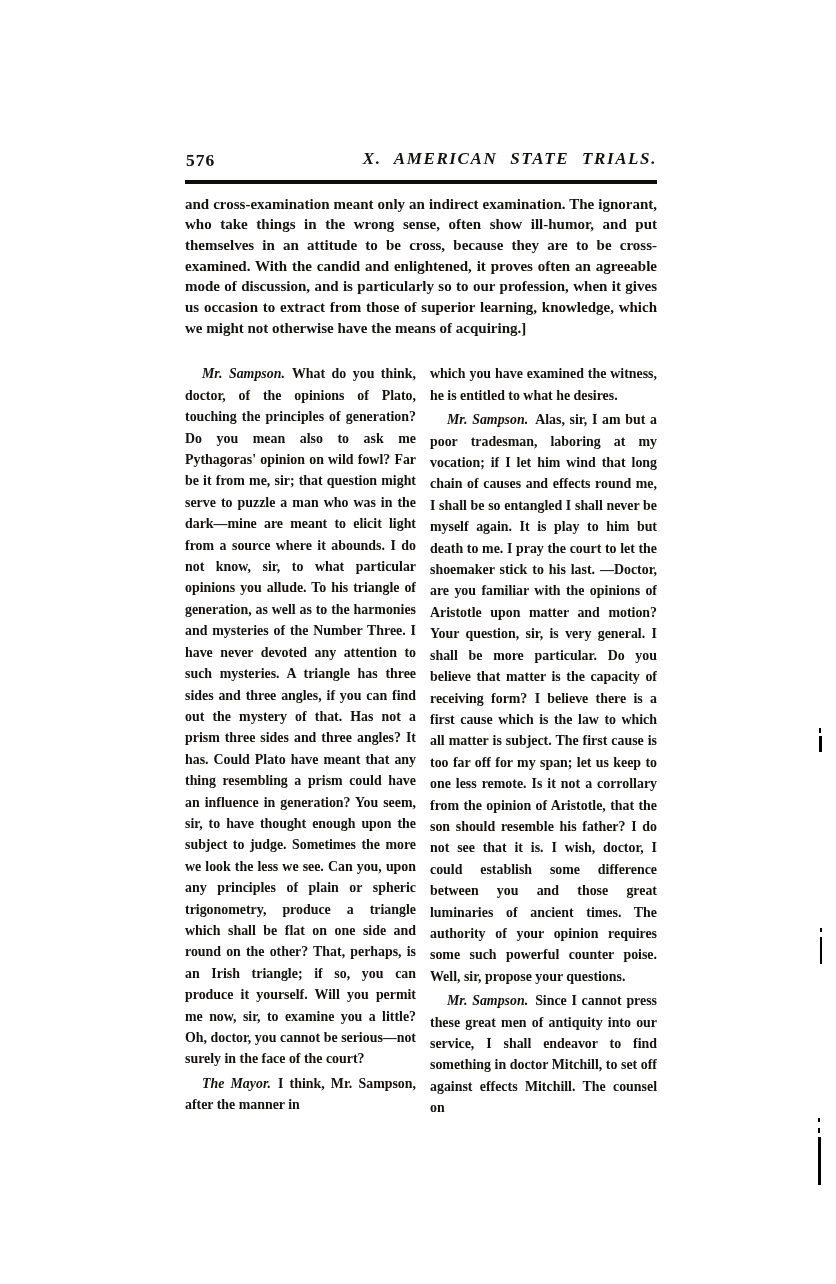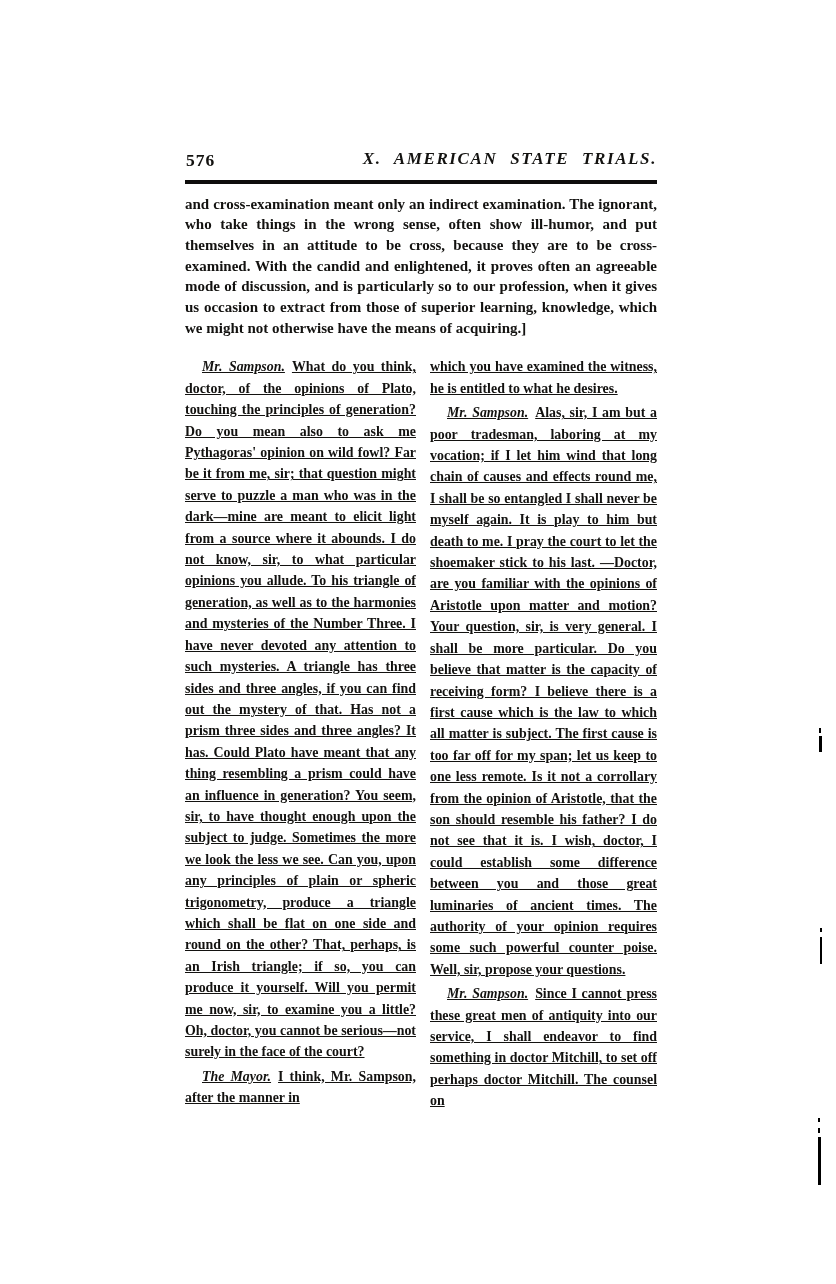--- a/index.html
+++ b/index.html
@@ -52,22 +52,21 @@
   .intro {
     margin: 10px 0 0 0;
     font-size: 15px;
     line-height: 20.7px;
     font-weight: bold;
     text-align: justify;
   }
   .cols {
     display: flex;
     justify-content: space-between;
-    margin-top: 18px;
-    text-decoration: underline;
+    margin-top: 25px;
   }
   .col {
     font-size: 13.9px;
     line-height: 21.4px;
     font-weight: bold;
     text-align: justify;
   }
   .col-left { width: 231px; }
   .col-right { width: 227px; }
   .para {
@@ -109,21 +108,21 @@
   <div class="cols">
 
     <div class="col col-left">
       <p class="para"><i class="speaker">Mr. Sampson.</i><span>What do you think, doctor, of the opinions of Plato, touching the principles of generation? Do you mean also to ask me Pythagoras' opinion on wild fowl? Far be it from me, sir; that question might serve to puzzle a man who was in the dark—mine are meant to elicit light from a source where it abounds. I do not know, sir, to what particular opinions you allude. To his triangle of generation, as well as to the harmonies and mysteries of the Number Three. I have never devoted any attention to such mysteries. A triangle has three sides and three angles, if you can find out the mystery of that. Has not a prism three sides and three angles? It has. Could Plato have meant that any thing resembling a prism could have an influence in generation? You seem, sir, to have thought enough upon the subject to judge. Sometimes the more we look the less we see. Can you, upon any principles of plain or spheric trigonometry, produce a triangle which shall be flat on one side and round on the other? That, perhaps, is an Irish triangle; if so, you can produce it yourself. Will you permit me now, sir, to examine you a little? Oh, doctor, you cannot be serious—not surely in the face of the court?</span></p>
       <p class="para"><i class="speaker">The Mayor.</i><span>I think, Mr. Sampson, after the manner in</span></p>
     </div>
 
     <div class="col col-right">
       <p class="para noindent"><span>which you have examined the witness, he is entitled to what he desires.</span></p>
       <p class="para"><i class="speaker">Mr. Sampson.</i><span>Alas, sir, I am but a poor tradesman, laboring at my vocation; if I let him wind that long chain of causes and effects round me, I shall be so entangled I shall never be myself again. It is play to him but death to me. I pray the court to let the shoemaker stick to his last. —Doctor, are you familiar with the opinions of Aristotle upon matter and motion? Your question, sir, is very general. I shall be more particular. Do you believe that matter is the capacity of receiving form? I believe there is a first cause which is the law to which all matter is subject. The first cause is too far off for my span; let us keep to one less remote. Is it not a corrollary from the opinion of Aristotle, that the son should resemble his father? I do not see that it is. I wish, doctor, I could establish some difference between you and those great luminaries of ancient times. The authority of your opinion requires some such powerful counter poise. Well, sir, propose your questions.</span></p>
-      <p class="para"><i class="speaker">Mr. Sampson.</i><span>Since I cannot press these great men of antiquity into our service, I shall endeavor to find something in doctor Mitchill, to set off perhaps doctor Mitchill. The counsel on</span></p>
+      <p class="para"><i class="speaker">Mr. Sampson.</i><span>Since I cannot press these great men of antiquity into our service, I shall endeavor to find something in doctor Mitchill, to set off against effects Mitchill. The counsel on</span></p>
     </div>
 
   </div>
 
 </div>
 
 <div class="scan-mark mark-a1"></div>
 <div class="scan-mark mark-a2"></div>
 <div class="scan-mark mark-b1"></div>
 <div class="scan-mark mark-b2"></div>

